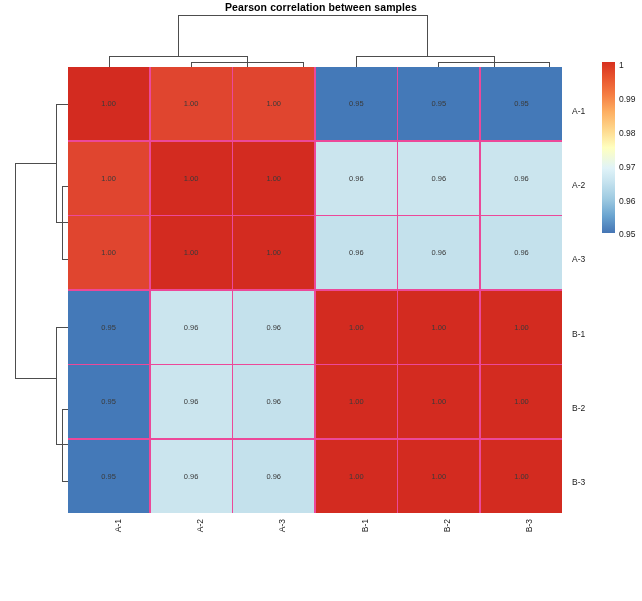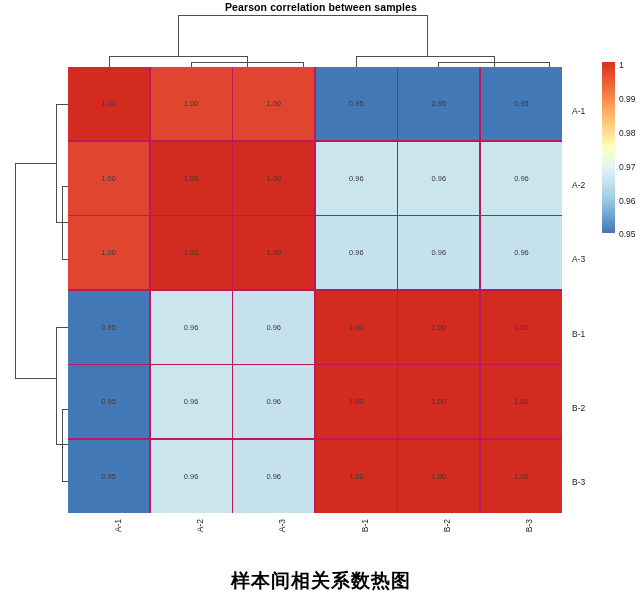--- a/index.html
+++ b/index.html
@@ -28,21 +28,21 @@
   }
 
   
   #grid{
     position:absolute;left:68px;top:67px;
     width:494px;height:446px;
     display:grid;
     grid-template-columns:repeat(6,1fr);
     grid-template-rows:repeat(6,1fr);
     gap:1.5px;
-    background:#be185d;
+    background:#ec4899;
   }
   .cell{
     position:relative;
     display:flex;align-items:center;justify-content:center;
     font-size:7.5px;color:#3a3a3a;
   }
   .cell span{pointer-events:none;}
 
   
   .rowlab{
@@ -244,14 +244,13 @@
   <div id="cbar-wrap">
     <div id="cbar"></div>
   </div>
   <div class="cbtick" style="top:65px">1</div>
   <div class="cbtick" style="top:99px">0.99</div>
   <div class="cbtick" style="top:133px">0.98</div>
   <div class="cbtick" style="top:167px">0.97</div>
   <div class="cbtick" style="top:201px">0.96</div>
   <div class="cbtick" style="top:234px">0.95</div>
 
-  <div id="bottom-title">样本间相关系数热图</div>
 </div>
 
 </body></html>

